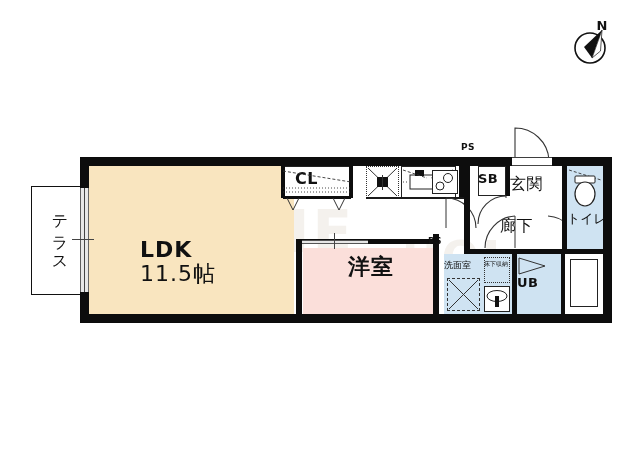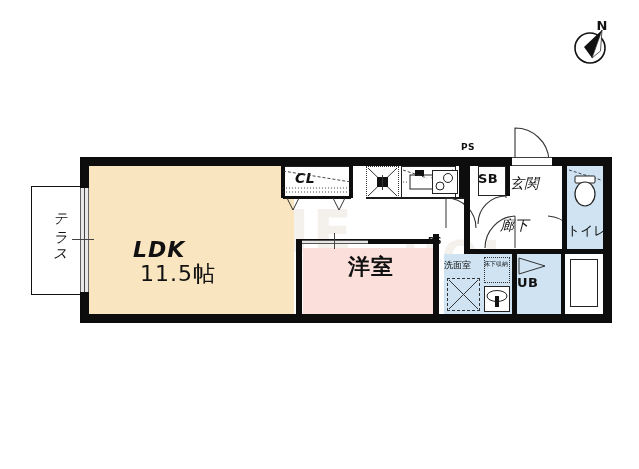--- a/index.html
+++ b/index.html
@@ -30,21 +30,21 @@
   .lbl{
     position:absolute;
     color:#111;
     text-align:left;
     line-height:1.06;
     white-space:pre;
     letter-spacing:0.5px;
     font-weight:500;
   }
   .lbl-big{font-size:22px;letter-spacing:1px;}
-  .lbl-med{font-size:14px;font-style:italic;}
+  .lbl-med{font-size:16px;}
   .lbl-sm{font-size:13px;}
   .lbl-xs{font-size:9px;}
   .lbl-tiny{font-size:6px;line-height:1.15;letter-spacing:0;}
   .vert{
     writing-mode:vertical-rl;
     text-orientation:upright;
     letter-spacing:2px;
   }
   .bold{font-weight:700;}
   
@@ -111,21 +111,21 @@
   <div class="abs wall" style="left:80px;top:157px;width:532px;height:9px;"></div>
 
   <div class="abs wall" style="left:80px;top:314px;width:532px;height:9px;"></div>
 
   <div class="abs wall" style="left:80px;top:157px;width:9px;height:31px;"></div>
   <div class="abs wall" style="left:80px;top:292px;width:9px;height:31px;"></div>
 
   <div class="abs wall" style="left:603px;top:157px;width:9px;height:166px;"></div>
 
   <div class="abs fill-ldk" style="left:89px;top:166px;width:205px;height:148px;"></div>
-  <div class="lbl lbl-big bold" style="left:133px;top:238px;width:110px;font-style:italic;">LDK</div>
+  <div class="lbl lbl-big bold" style="left:140px;top:238px;width:110px;">LDK</div>
   <div class="lbl lbl-big" style="left:140px;top:262px;width:110px;">11.5帖</div>
 
   <div class="abs" style="left:80px;top:188px;width:9px;height:104px;background:#e8e8e8;border-left:1px solid #666;border-right:1px solid #666;"></div>
   <div class="abs hair" style="left:84px;top:188px;width:1px;height:104px;"></div>
   <div class="abs hair" style="left:72px;top:239px;width:22px;height:1px;"></div>
 
   <div class="abs" style="left:283px;top:166px;width:68px;height:32px;background:#fff;border:1px solid #222;"></div>
   <div class="abs wall" style="left:281px;top:166px;width:4px;height:32px;"></div>
   <div class="abs wall" style="left:349px;top:166px;width:4px;height:32px;"></div>
   <div class="abs wall" style="left:283px;top:196px;width:68px;height:3px;"></div>
@@ -201,21 +201,21 @@
   </svg>
 
   <div class="abs wall" style="left:562px;top:157px;width:5px;height:92px;"></div>
 
   <div class="abs fill-wet" style="left:567px;top:166px;width:36px;height:83px;"></div>
   <svg class="abs" style="left:567px;top:166px;" width="36" height="60">
     <path class="dashline" d="M2 4 L34 14"></path>
     <rect x="8" y="10" width="20" height="7" rx="1" fill="#fff" stroke="#222" stroke-width="1"></rect>
     <ellipse cx="18" cy="28" rx="10" ry="12" fill="#fff" stroke="#222" stroke-width="1.2"></ellipse>
   </svg>
-  <div class="lbl lbl-sm" style="left:567px;top:224px;width:40px;letter-spacing:0px;">トイレ</div>
+  <div class="lbl lbl-sm" style="left:567px;top:212px;width:40px;letter-spacing:0px;">トイレ</div>
 
   <div class="abs wall" style="left:464px;top:249px;width:148px;height:5px;"></div>
 
   <div class="abs fill-room" style="left:303px;top:248px;width:130px;height:66px;"></div>
 
   <div class="abs wall" style="left:296px;top:239px;width:6px;height:75px;"></div>
   <div class="abs wall" style="left:433px;top:239px;width:6px;height:75px;"></div>
   <div class="abs wall" style="left:296px;top:239px;width:143px;height:5px;"></div>
   <div class="lbl lbl-big bold" style="left:348px;top:255px;width:72px;">洋室</div>
 

